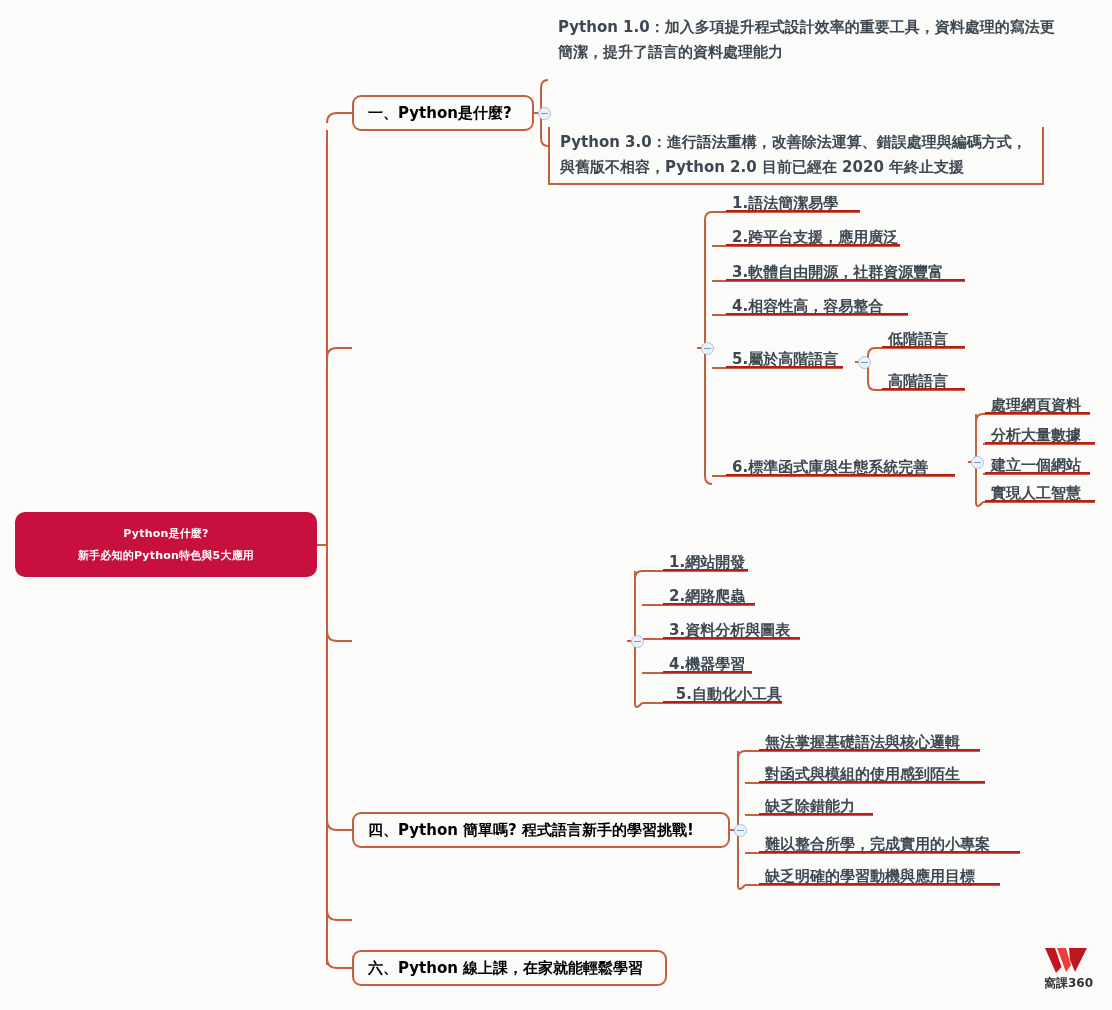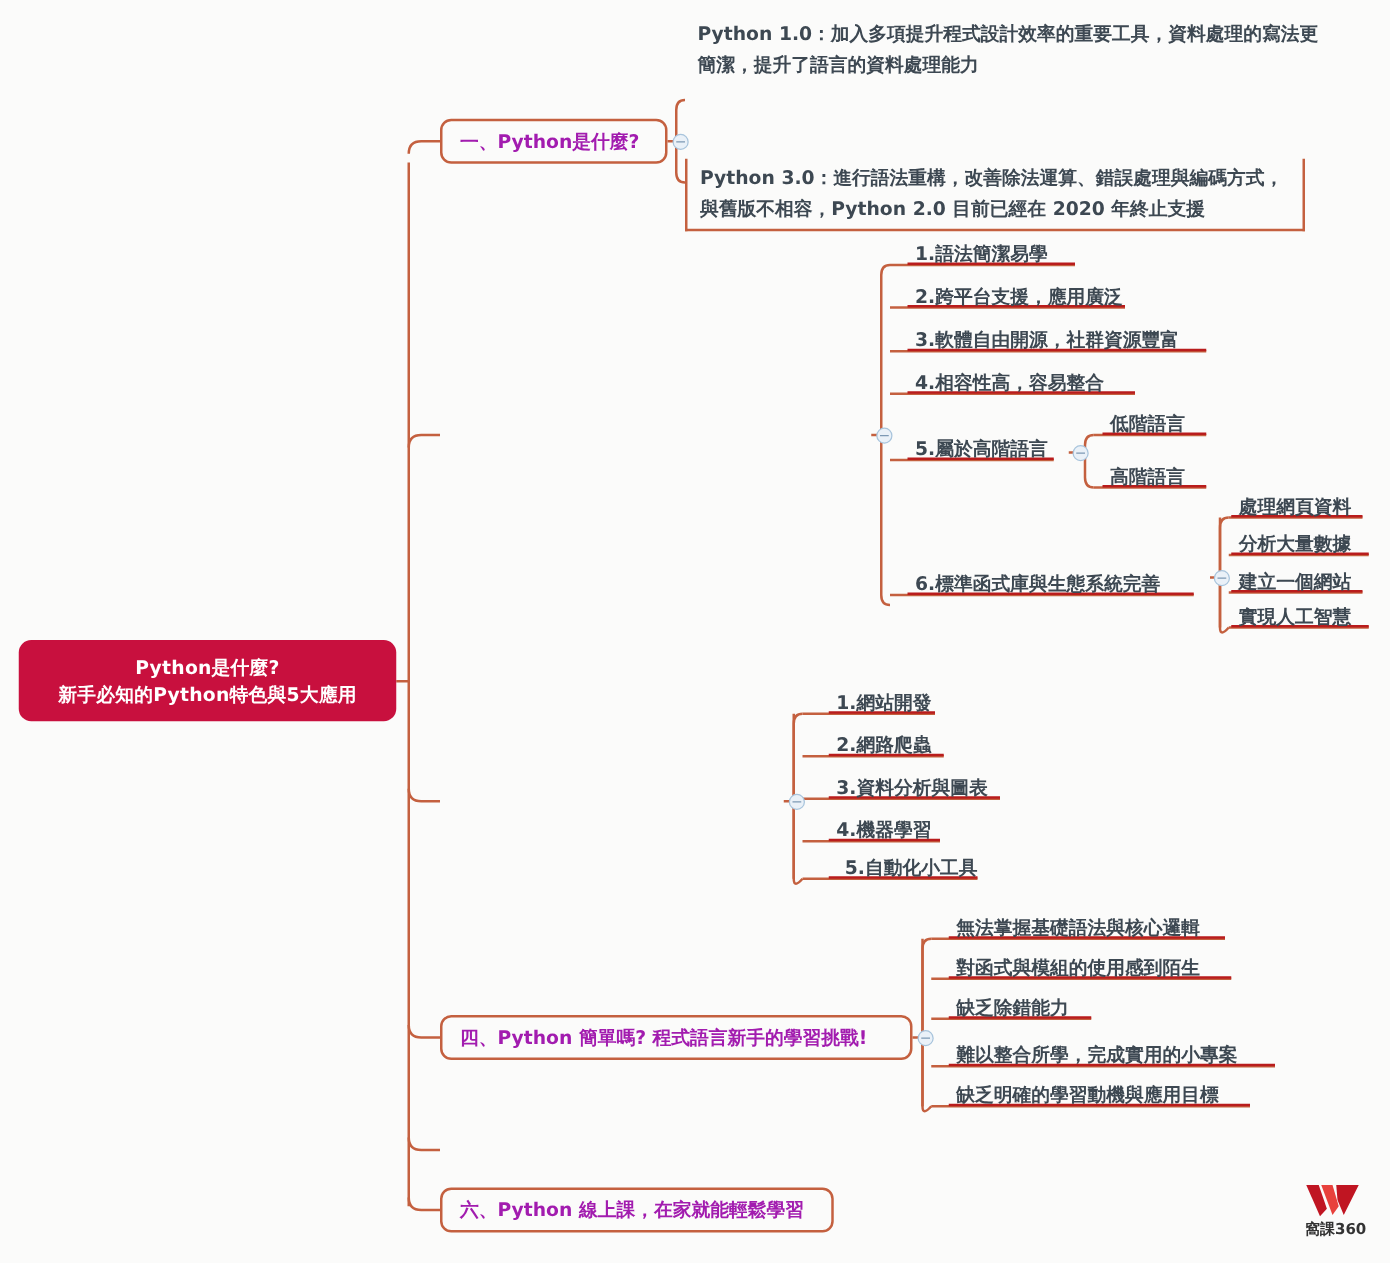--- a/index.html
+++ b/index.html
@@ -33,36 +33,36 @@
     width: 302px;
     height: 65px;
     background: #C8103E;
     border-radius: 10px;
     display: flex;
     flex-direction: column;
     align-items: center;
     justify-content: center;
     color: #ffffff;
     font-weight: bold;
-    font-size: 15px;
+    font-size: 11px;
     line-height: 22px;
     letter-spacing: 0.2px;
     text-align: center;
   }
   
   .branch {
     position: absolute;
     border: 2px solid #C4603F;
     border-radius: 9px;
     background: #fbfbfa;
     display: flex;
     align-items: center;
     padding: 0 14px;
     box-sizing: border-box;
-    color: #a21caf;
+    color: #000000;
     font-weight: bold;
     font-size: 15px;
     white-space: nowrap;
     height: 36px;
   }
   
   .uline {
     position: absolute;
     box-sizing: border-box;
     border-bottom: 2px solid #b91c1c;

